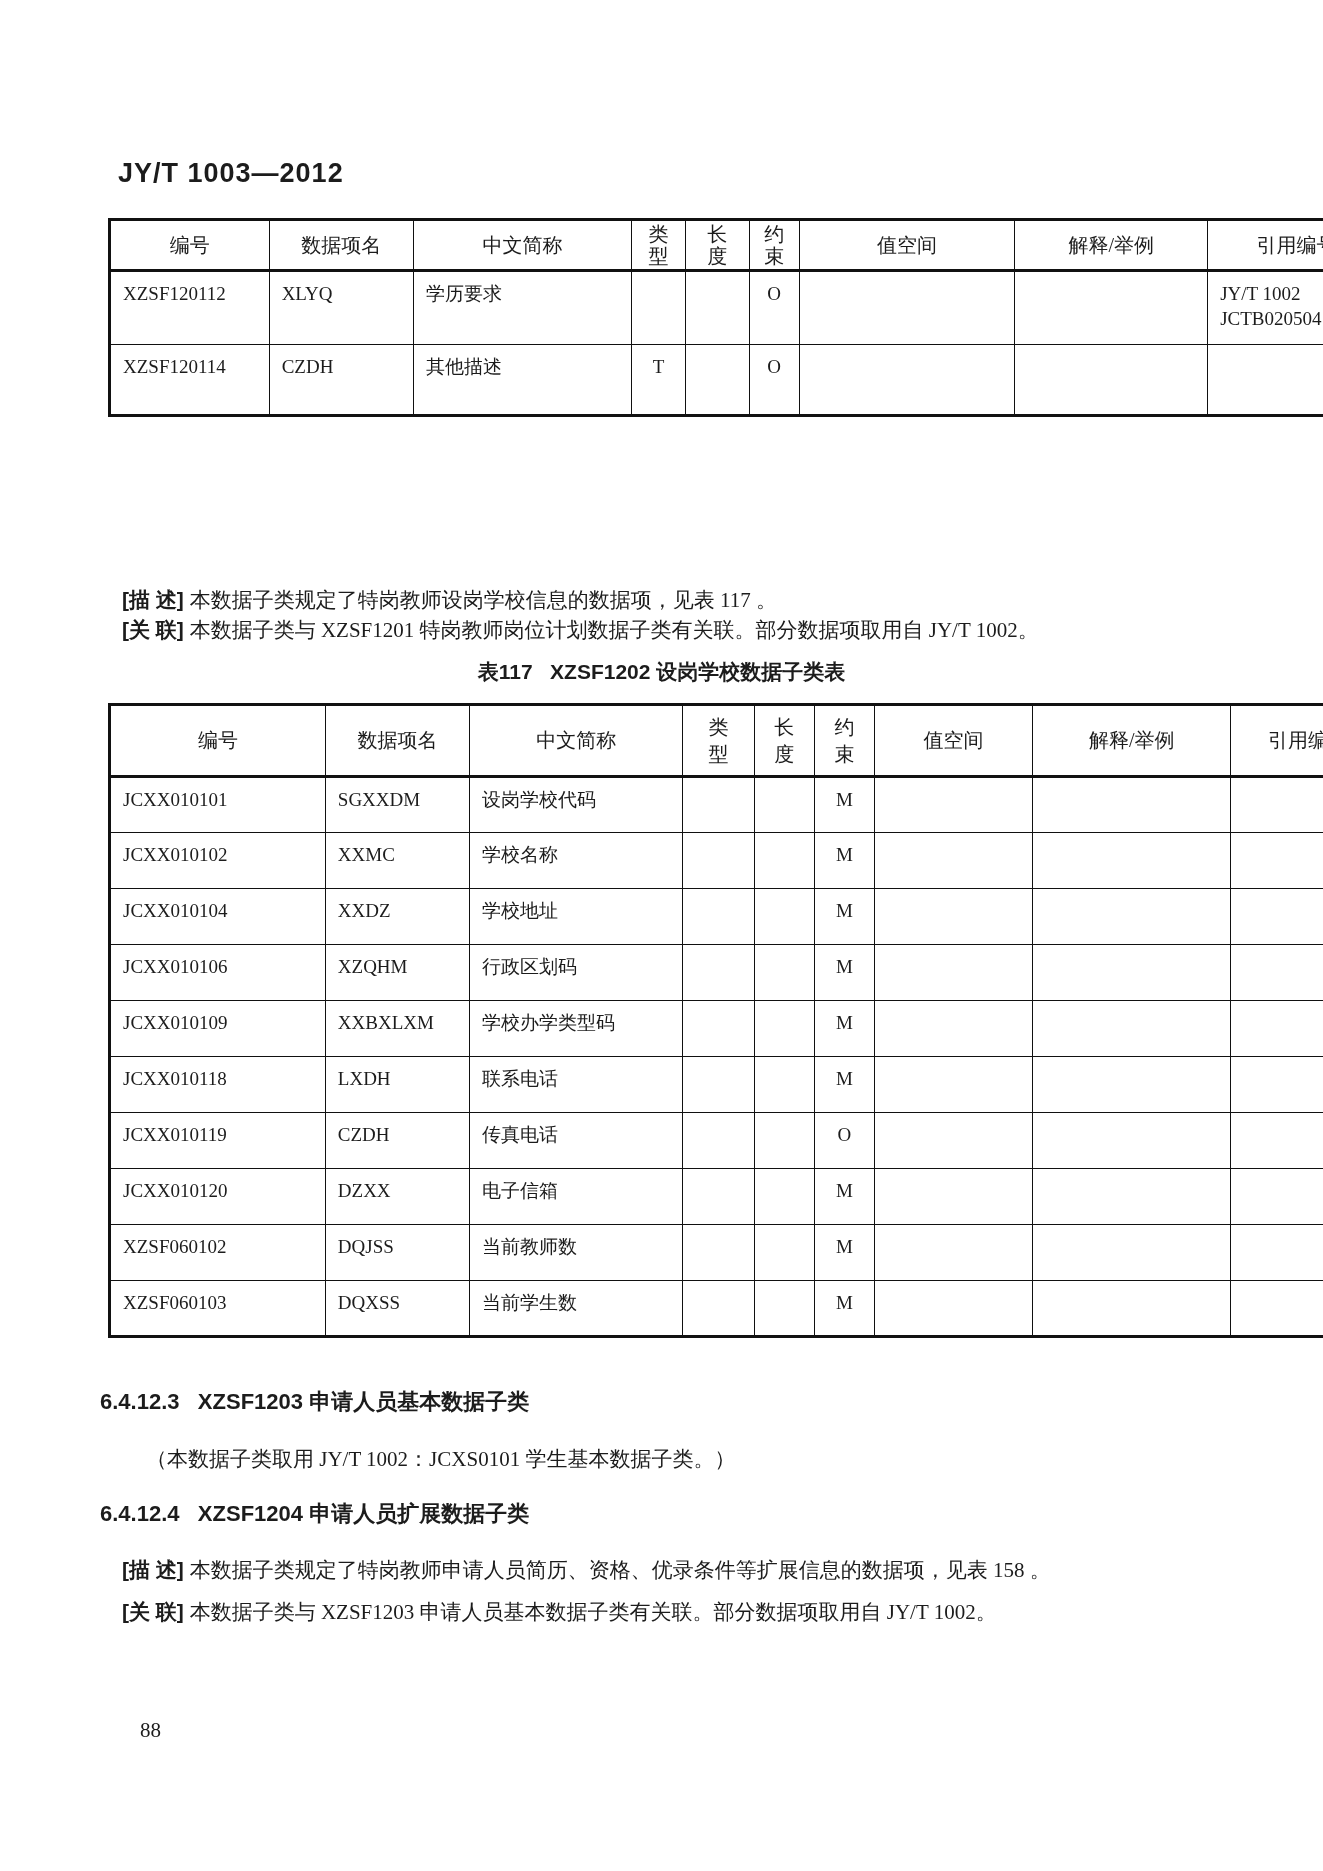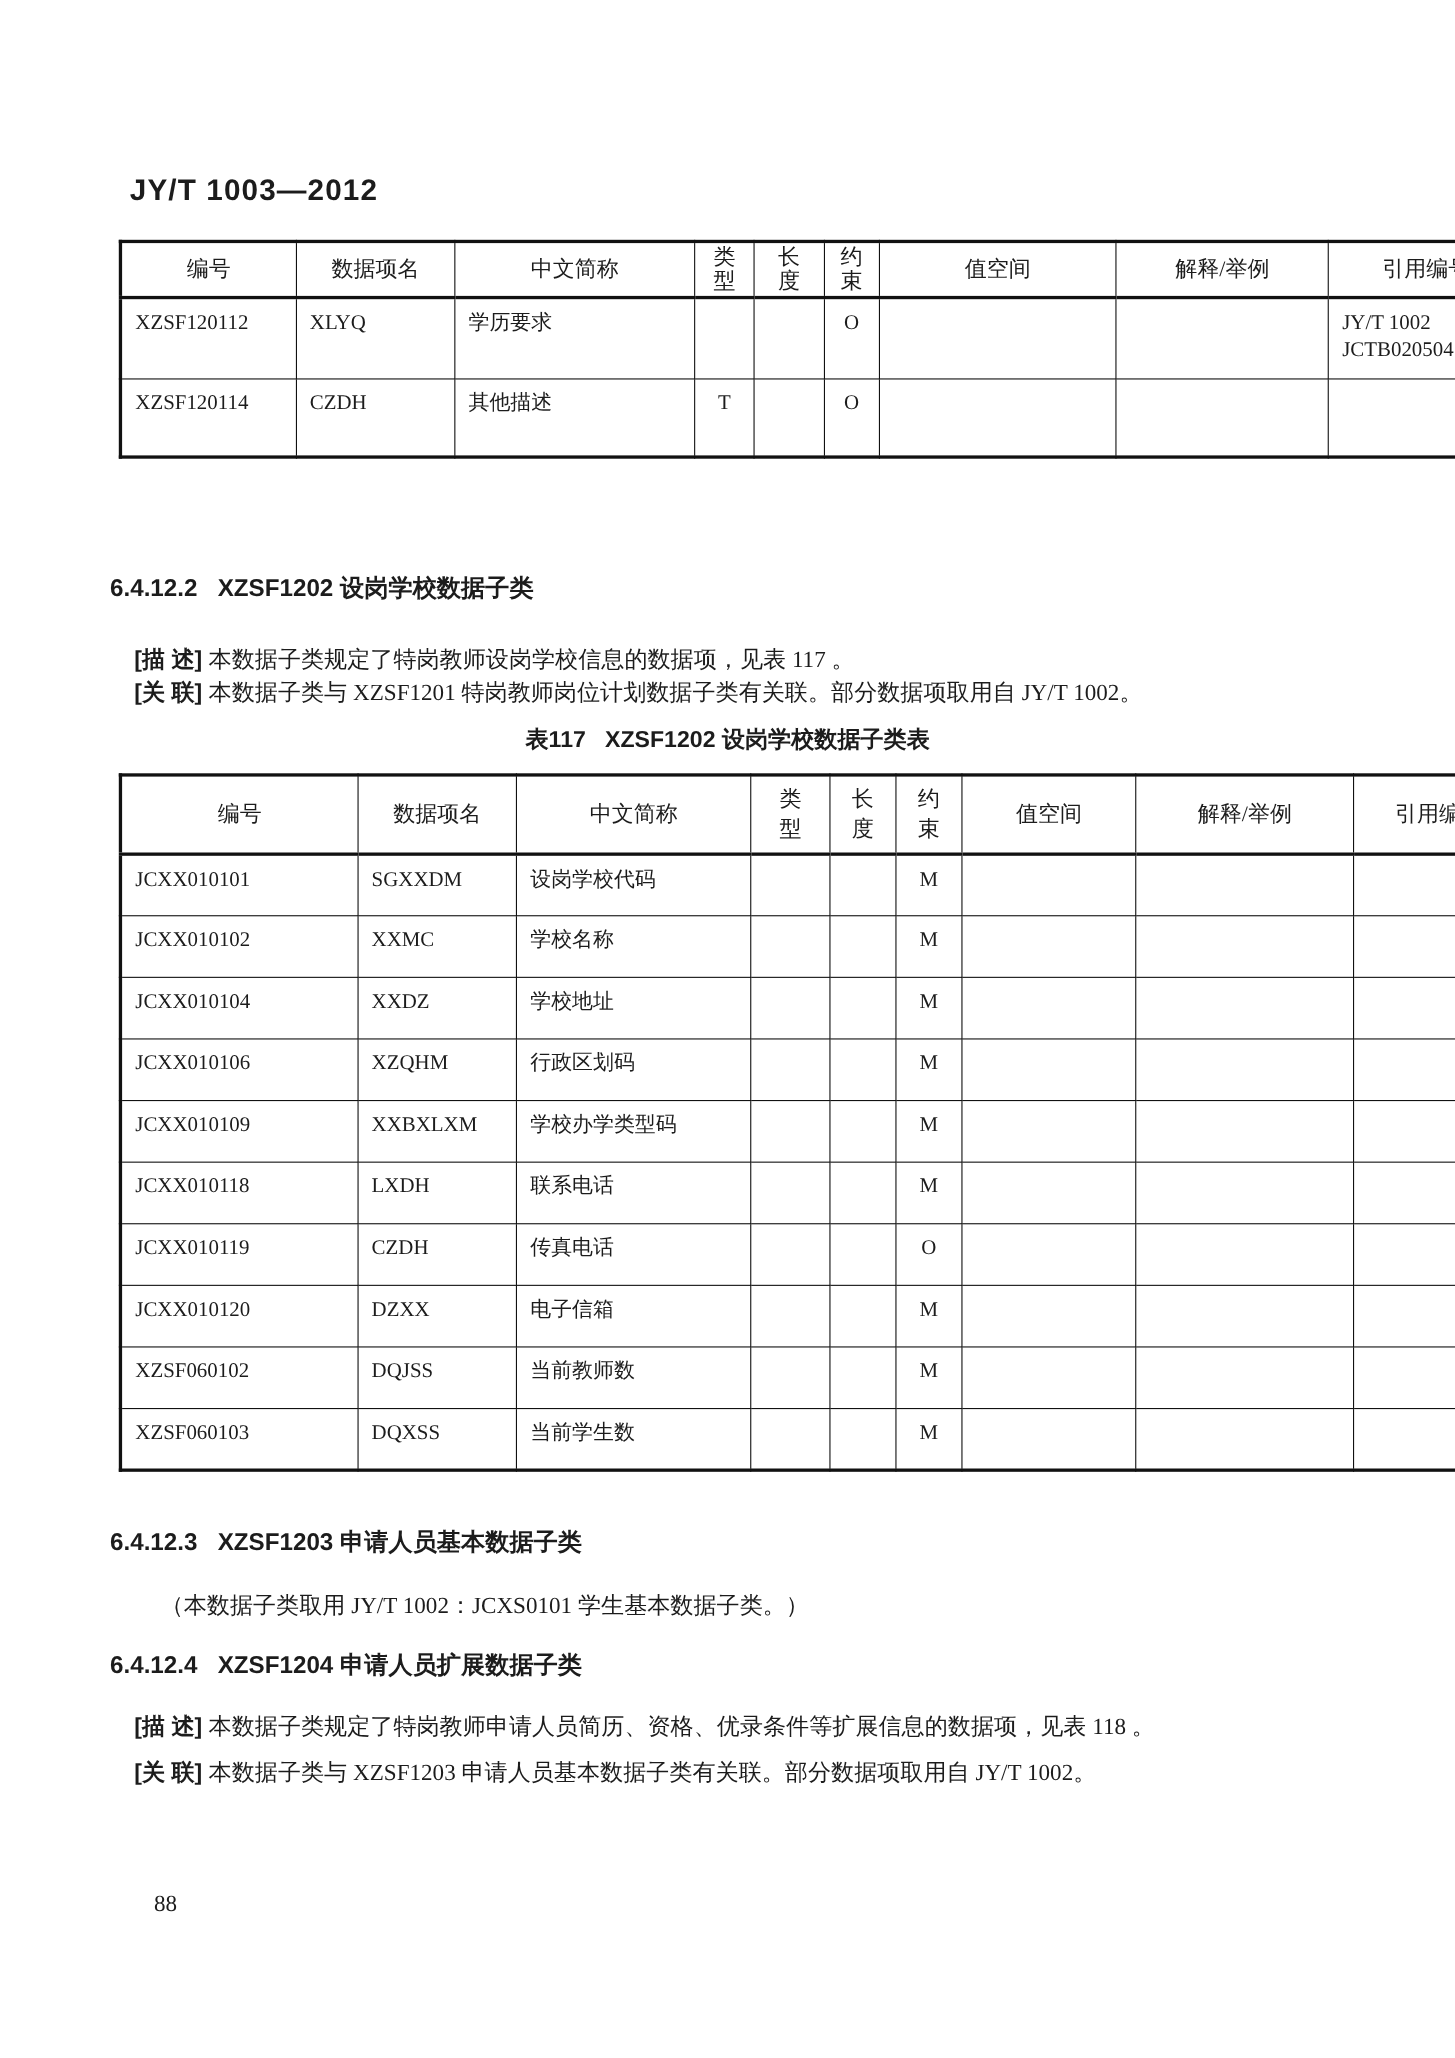--- a/index.html
+++ b/index.html
@@ -185,21 +185,20 @@
             <td></td>
             <td>O</td>
             <td></td>
             <td></td>
             <td></td>
           </tr>
         </tbody>
     </table>
   </div>
 
-  <div class="sec-heading" id="sec2-heading">6.4.12.2   XZSF1202 设岗学校数据子类</div>
 
   <div class="para" id="para-desc1">
     <span class="label">[描 述] </span><span>本数据子类规定了特岗教师设岗学校信息的数据项，见表 117 。</span>
   </div>
   <div class="para" id="para-rel1">
     <span class="label">[关 联] </span><span>本数据子类与 XZSF1201 特岗教师岗位计划数据子类有关联。部分数据项取用自 JY/T 1002。</span>
   </div>
 
   <div class="table-caption">表117   XZSF1202 设岗学校数据子类表</div>
 
@@ -346,21 +345,21 @@
         </tbody>
     </table>
   </div>
 
   <div class="sec-heading" id="sec3-heading">6.4.12.3   XZSF1203 申请人员基本数据子类</div>
   <div class="para" id="para-note">（本数据子类取用 JY/T 1002：JCXS0101 学生基本数据子类。）</div>
 
   <div class="sec-heading" id="sec4-heading">6.4.12.4   XZSF1204 申请人员扩展数据子类</div>
 
   <div class="para" id="para-desc2">
-    <span class="label">[描 述] </span><span>本数据子类规定了特岗教师申请人员简历、资格、优录条件等扩展信息的数据项，见表 118  。</span>
+    <span class="label">[描 述] </span><span>本数据子类规定了特岗教师申请人员简历、资格、优录条件等扩展信息的数据项，见表 158  。</span>
   </div>
   <div class="para" id="para-rel2">
     <span class="label">[关 联] </span><span>本数据子类与 XZSF1203 申请人员基本数据子类有关联。部分数据项取用自 JY/T 1002。</span>
   </div>
 
   <div class="page-number">88</div>
 
 </div>
 
 </body></html>

